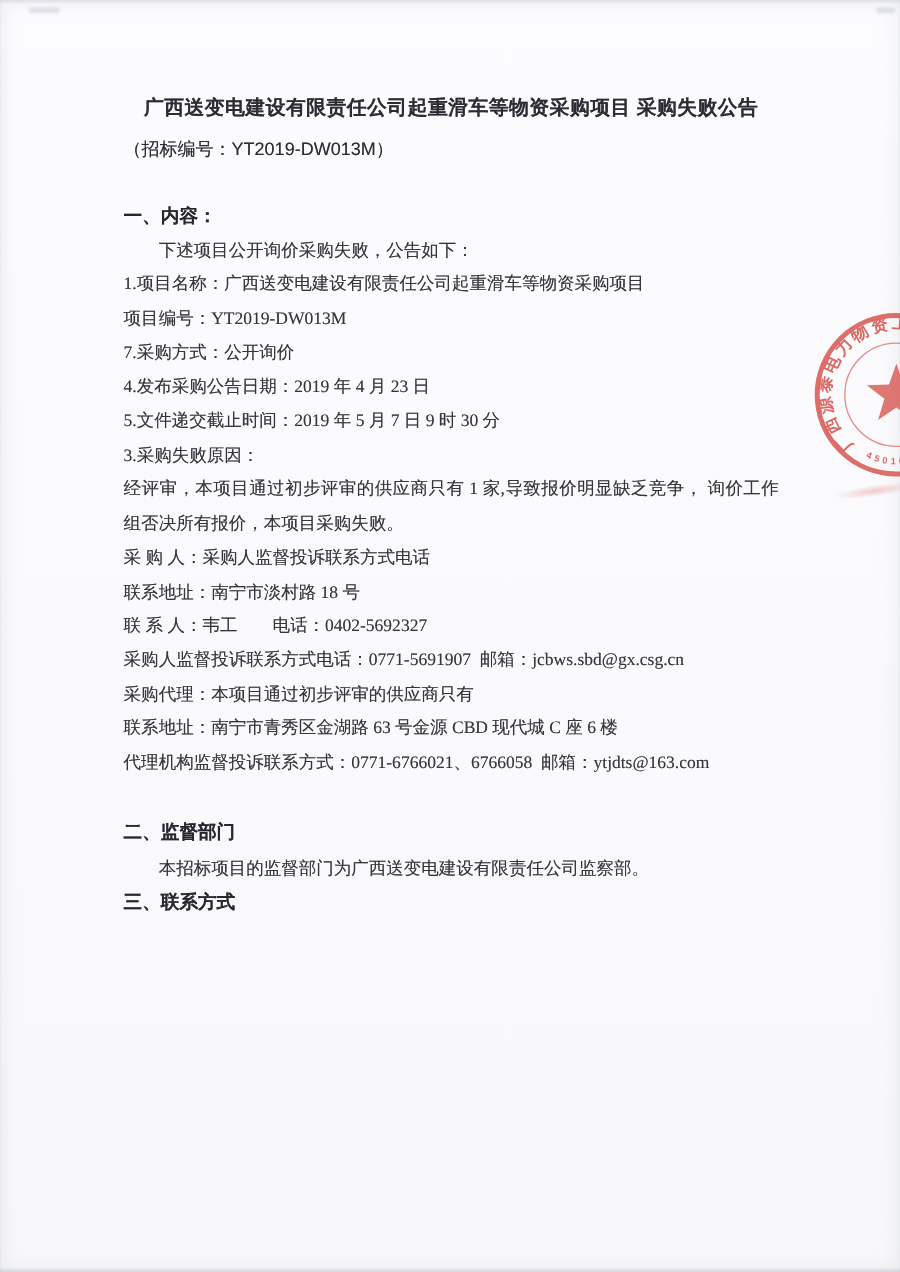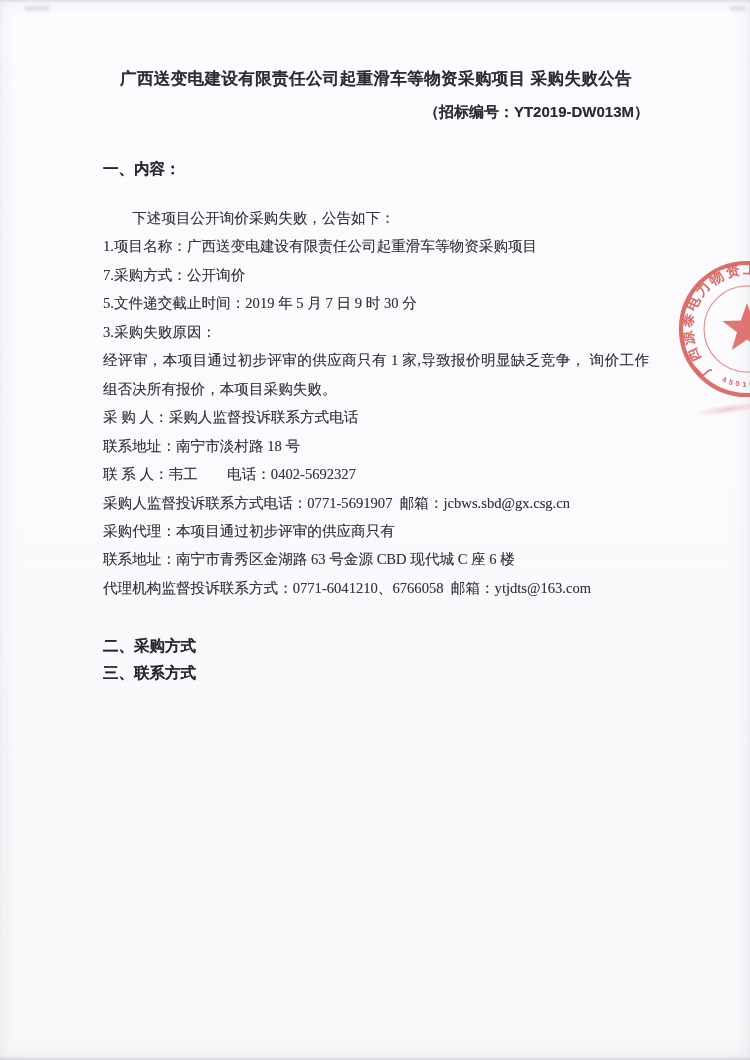--- a/index.html
+++ b/index.html
@@ -12,67 +12,67 @@
   .page{
     position:relative;
     width:750px;height:1060px;
     background:linear-gradient(180deg,#fcfcfe 0%,#fafafc 55%,#f8f8fa 100%);
     box-shadow:inset 0 0 18px rgba(150,155,170,.18), inset 0 2px 2px rgba(120,125,140,.15);
     overflow:hidden;
     color:#32333b;
   }
   .content{
     position:absolute;
-    left:103px;top:0;
+    left:103px;top:12px;
     width:546px;
     padding-top:67px;
   }
   .title{
     font-family:"Liberation Sans","DejaVu Sans",sans-serif;
     font-weight:700;
     font-size:16.5px;
     line-height:23px;
     text-align:center;
     margin:0;
     color:#2b2c34;
     letter-spacing:.4px;
     text-shadow:0 0 .5px rgba(43,44,52,.55);
   }
   .subtitle{
     font-family:"Liberation Sans","DejaVu Sans",sans-serif;
-    font-weight:700;
+    font-weight:400;
     font-size:15px;
-    text-align:right;
+    text-align:left;
     margin:13px 0 0 0;
     color:#2b2c34;
     text-shadow:0 0 .5px rgba(43,44,52,.5);
   }
   .sec-heading{
-    font-family:Liberation Serif, serif;
+    font-family:Liberation Mono, monospace;
     font-weight:700;
     font-size:15.5px;
     line-height:22px;
     margin:0;
     color:#26272f;
     text-shadow:0 0 .5px rgba(38,39,47,.6);
   }
   #sec1-heading{margin-top:36px;}
   #sec2-heading{margin-top:33px;margin-bottom:5px;}
   #sec3-heading{margin-top:3px;}
   .p{
     font-size:14.6px;
     line-height:28.45px;
     margin:0;
     text-align:justify;
     white-space:pre-wrap;
     color:#34353d;
     text-shadow:0 0 .4px rgba(52,53,61,.45);
   }
   .indent{text-indent:2em;}
-  .intro{margin-top:24px;}
+  .intro{margin-top:3px;}
   
   .stamp{
     position:absolute;
     left:657px;top:239px;
     width:180px;height:180px;
     opacity:.88;
   }
   .stamp-smear{
     position:absolute;
     left:694px;top:404px;
@@ -97,33 +97,36 @@
 
   <div class="content">
 
     <h1 class="title">广西送变电建设有限责任公司起重滑车等物资采购项目 采购失败公告</h1>
     <div class="subtitle">（招标编号：YT2019-DW013M）</div>
 
     <h2 class="sec-heading" id="sec1-heading">一、内容：</h2>
     <p class="p indent intro">下述项目公开询价采购失败，公告如下：</p>
 
     <p class="p">1.项目名称：广西送变电建设有限责任公司起重滑车等物资采购项目</p>
+    <p class="p">项目编号：YT2019-DW013M</p>
     <p class="p">7.采购方式：公开询价</p>
+    <p class="p">4.发布采购公告日期：2019 年 4 月 23 日</p>
     <p class="p">5.文件递交截止时间：2019 年 5 月 7 日 9 时 30 分</p>
     <p class="p">3.采购失败原因：</p>
     <p class="p">经评审，本项目通过初步评审的供应商只有 1 家,导致报价明显缺乏竞争， 询价工作组否决所有报价，本项目采购失败。</p>
     <p class="p">采 购 人：采购人监督投诉联系方式电话</p>
     <p class="p">联系地址：南宁市淡村路 18 号</p>
     <p class="p">联 系 人：韦工        电话：0402-5692327</p>
     <p class="p">采购人监督投诉联系方式电话：0771-5691907  邮箱：jcbws.sbd@gx.csg.cn</p>
     <p class="p">采购代理：本项目通过初步评审的供应商只有</p>
     <p class="p">联系地址：南宁市青秀区金湖路 63 号金源 CBD 现代城 C 座 6 楼</p>
-    <p class="p">代理机构监督投诉联系方式：0771-6041210、6766058  邮箱：ytjdts@163.com</p>
+    <p class="p">代理机构监督投诉联系方式：0771-6766021、6766058  邮箱：ytjdts@163.com</p>
 
-    <h2 class="sec-heading" id="sec2-heading">二、采购方式</h2>
+    <h2 class="sec-heading" id="sec2-heading">二、监督部门</h2>
+    <p class="p indent">本招标项目的监督部门为广西送变电建设有限责任公司监察部。</p>
 
     <h2 class="sec-heading" id="sec3-heading">三、联系方式</h2>
   </div>
 
   <svg class="stamp" viewBox="0 0 180 180" aria-hidden="true">
     <defs>
       <path id="arcTop" d="M 54.6 132.1 A 55 55 0 1 1 125.4 132.1" fill="none"></path>
       <path id="arcBottom" d="M 61 140.2 A 58 58 0 0 0 119 140.2" fill="none"></path>
     </defs>
     <g stroke="#d6544e" fill="none" opacity="0.95">

